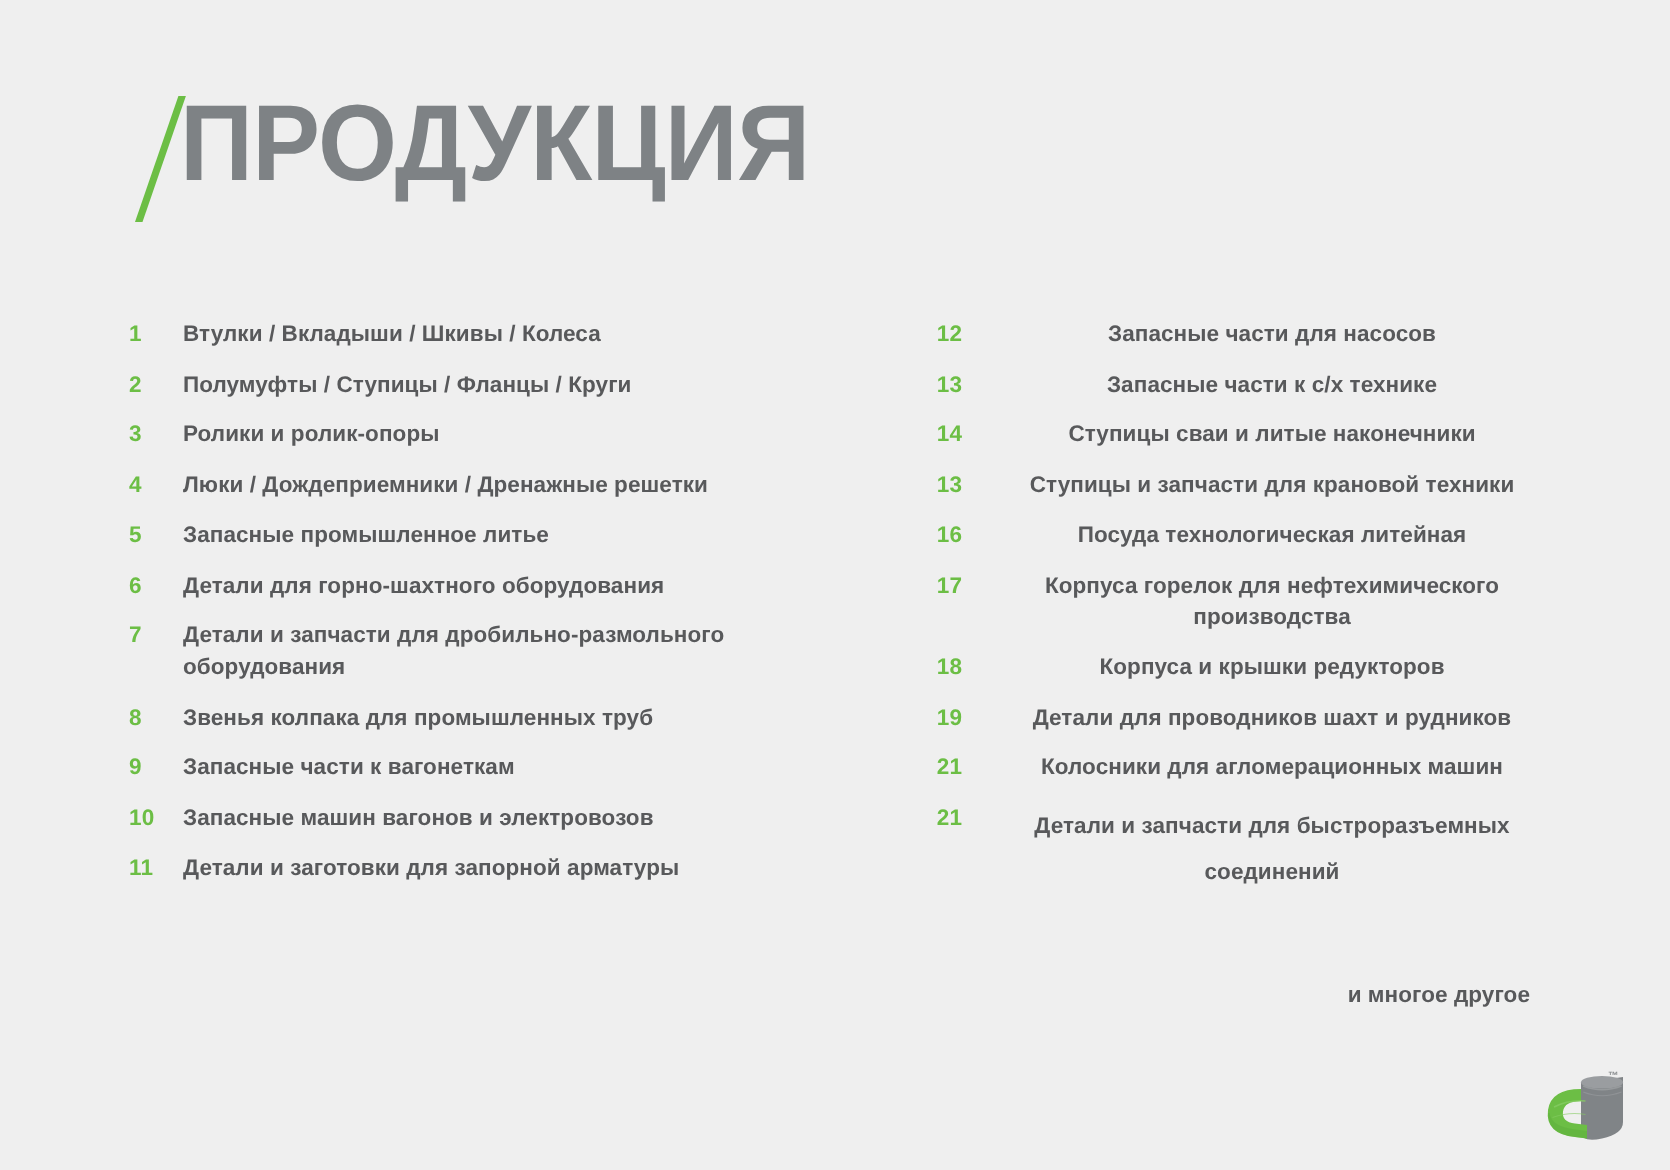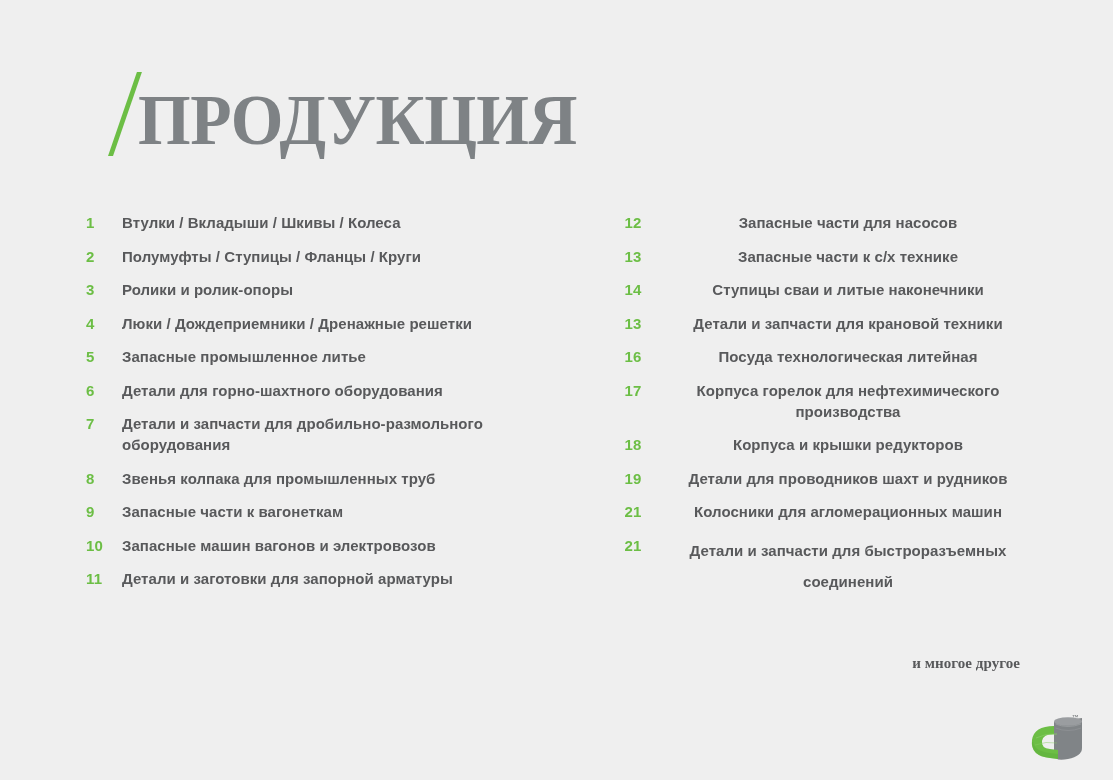--- a/index.html
+++ b/index.html
@@ -11,26 +11,25 @@
     height: 780px;
     background: #efefef;
     font-family: "Liberation Sans", "DejaVu Sans", sans-serif;
     overflow: hidden;
     position: relative;
   }
 
   
   .title-block {
     position: absolute;
-    left: 92px;
+    left: 74px;
     top: 60px;
     display: flex;
-    align-items: flex-end;
+    align-items: flex-start;
     height: 96px;
-    font-family: Liberation Serif, serif;
   }
   .title-slash {
     width: 40px;
     height: 88px;
     position: relative;
     flex: 0 0 auto;
   }
   .title-slash::before {
     content: "";
     position: absolute;
@@ -95,21 +94,20 @@
 
   
   .footer-note {
     position: absolute;
     right: 93px;
     top: 655px;
     font-size: 15px;
     font-weight: bold;
     color: #58595b;
     letter-spacing: 0.05px;
-    font-family: Liberation Serif, serif;
   }
 
   
   .logo {
     position: absolute;
     left: 1024px;
     top: 712px;
     width: 72px;
     height: 58px;
   }
@@ -187,21 +185,21 @@
       <div class="item">
         <span class="item-num">13</span>
         <span class="item-text">Запасные части к с/х технике</span>
       </div>
       <div class="item">
         <span class="item-num">14</span>
         <span class="item-text">Ступицы сваи и литые наконечники</span>
       </div>
       <div class="item">
         <span class="item-num">13</span>
-        <span class="item-text">Детали и запчасти для крановой техники</span>
+        <span class="item-text">Ступицы и запчасти для крановой техники</span>
       </div>
       <div class="item">
         <span class="item-num">16</span>
         <span class="item-text">Посуда технологическая литейная</span>
       </div>
       <div class="item">
         <span class="item-num">17</span>
         <span class="item-text">Корпуса горелок для нефтехимического производства</span>
       </div>
       <div class="item">

